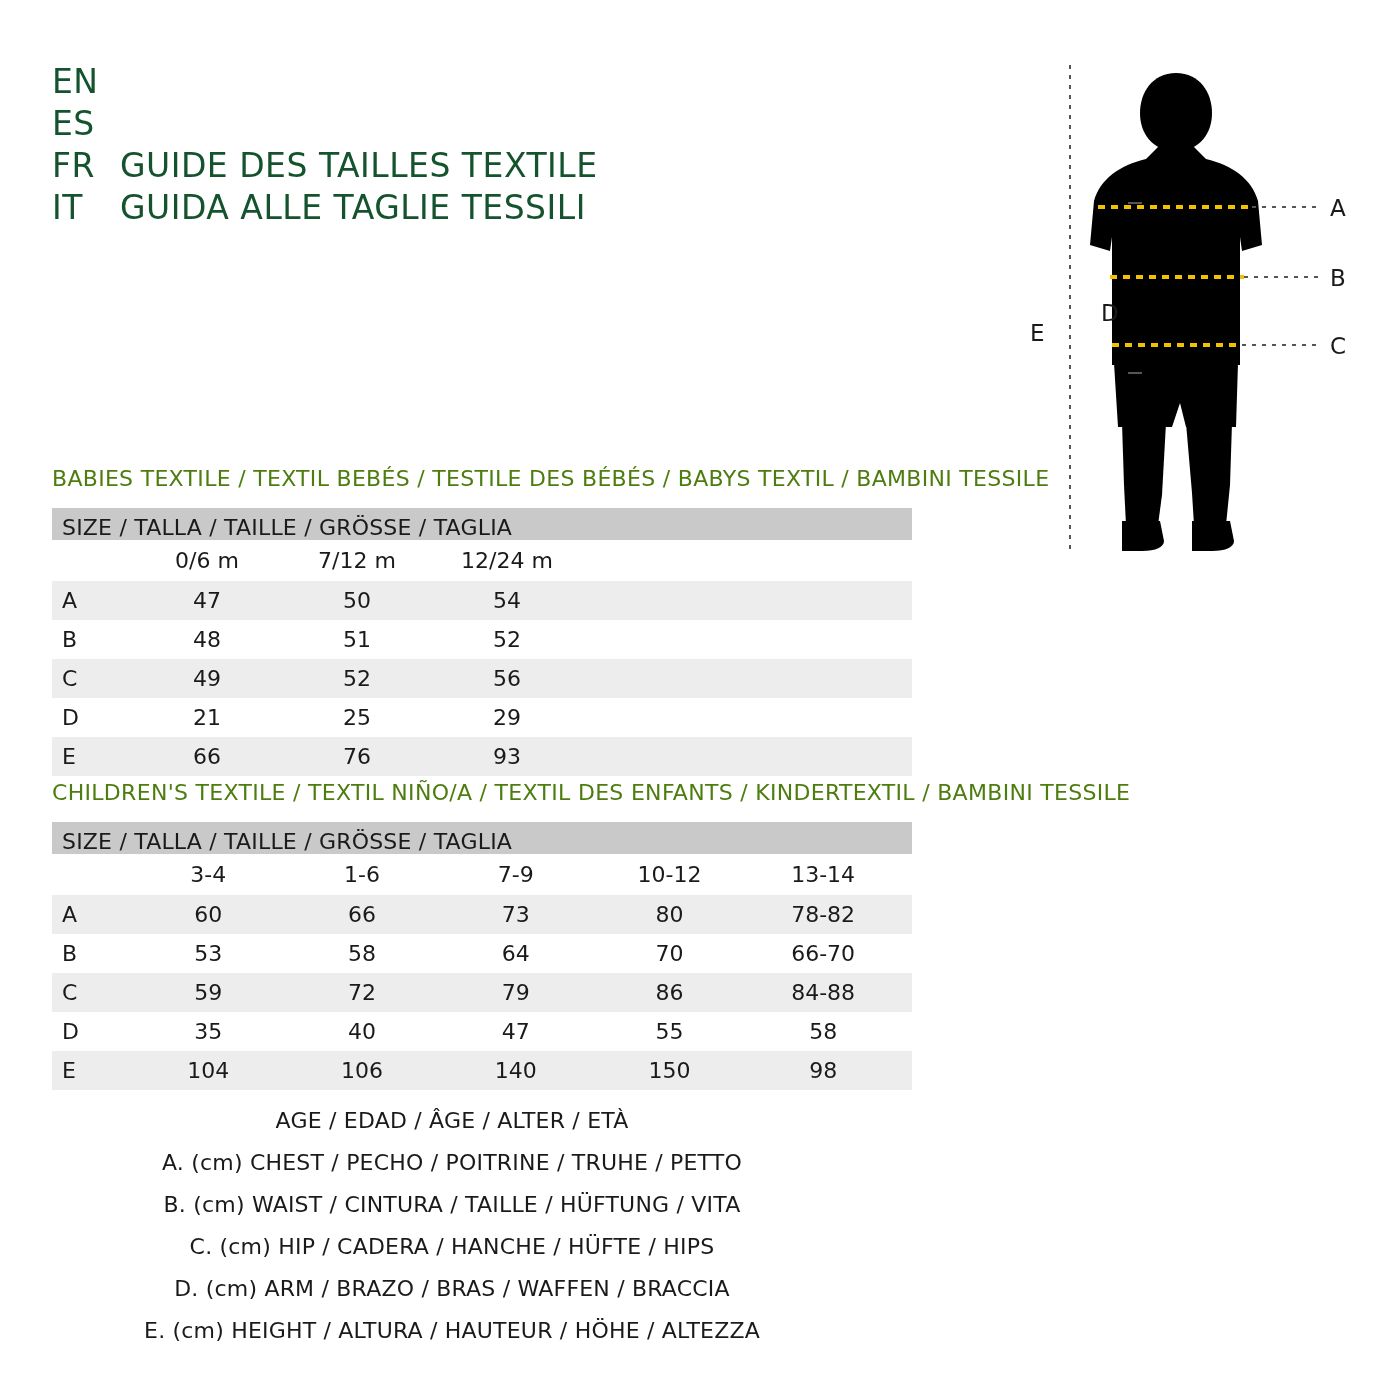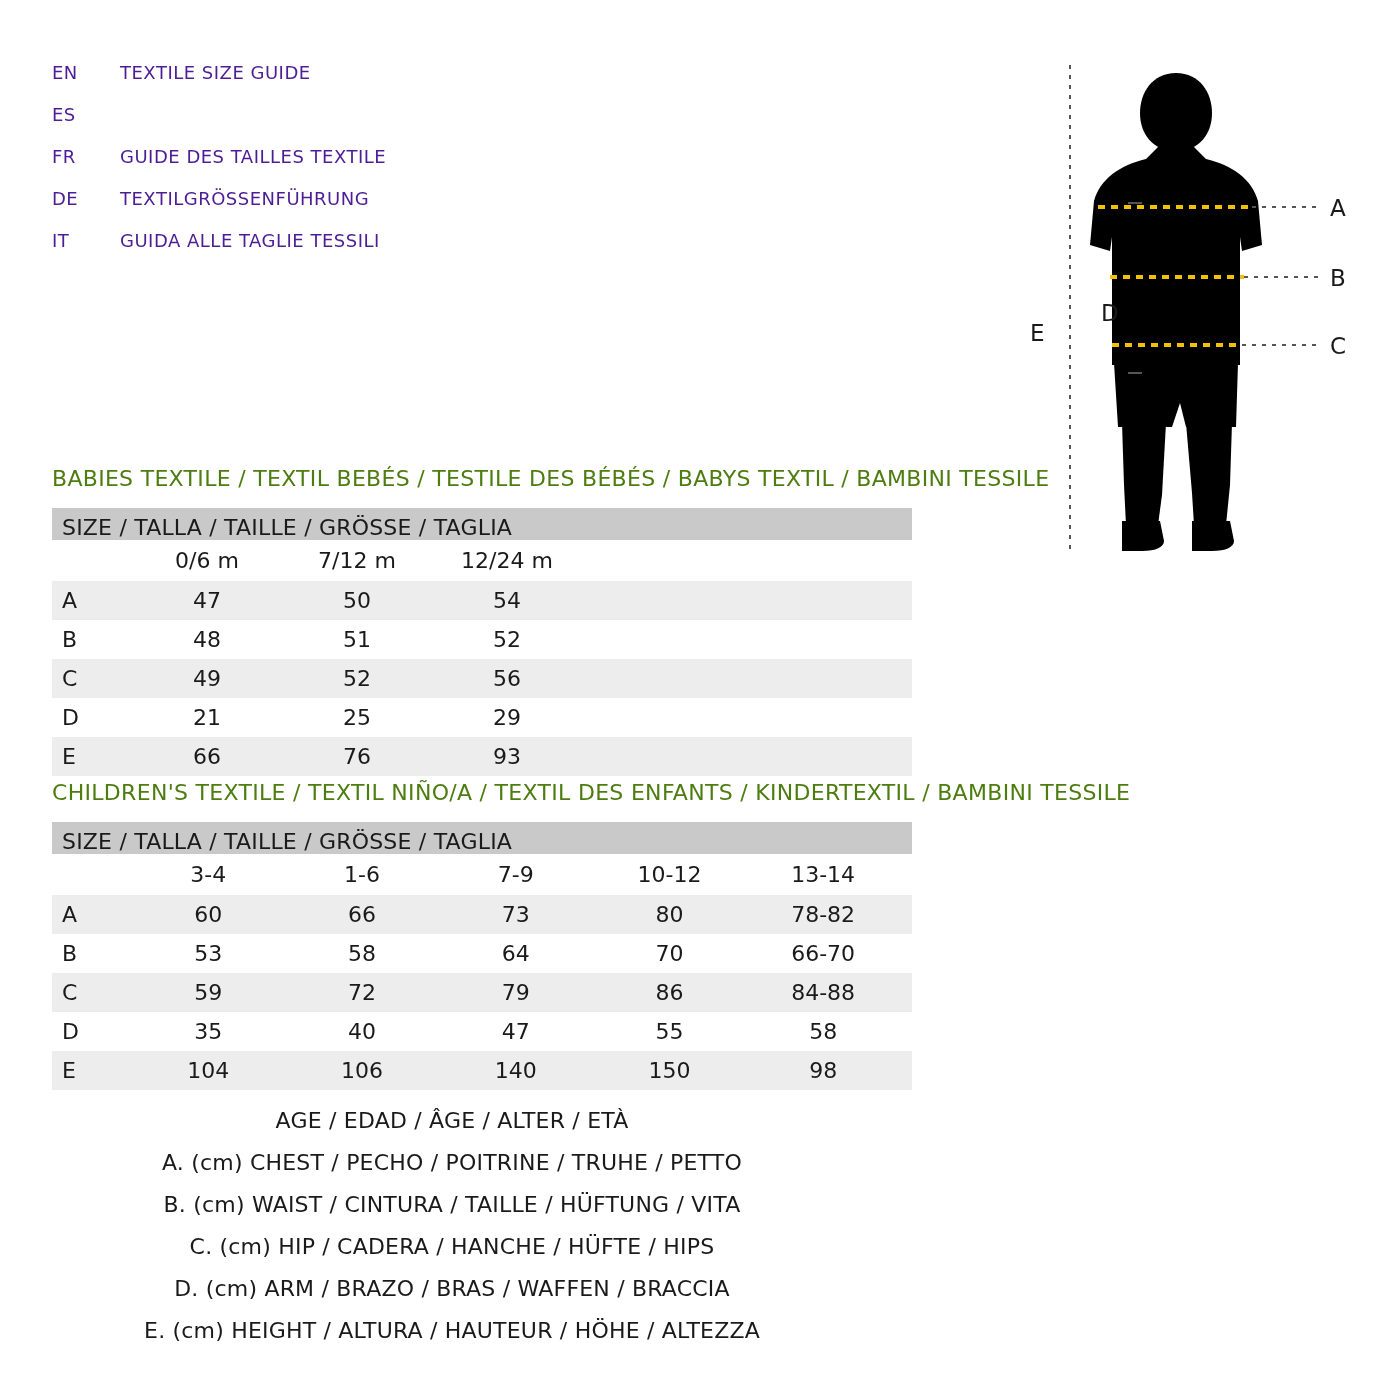--- a/index.html
+++ b/index.html
@@ -25,23 +25,23 @@
   .lang-block {
     position: absolute;
     left: 52px;
     top: 62px;
     width: 640px;
   }
   .lang-row {
     display: flex;
     align-items: baseline;
     height: 42px;
-    font-size: 18px;
+    font-size: 33px;
     letter-spacing: 0.5px;
-    color: #4c1d95;
+    color: #14532d;
   }
   .lang-code {
     width: 68px;
     flex: 0 0 68px;
   }
   .lang-text {
     flex: 1 1 auto;
   }
 
   
@@ -137,34 +137,29 @@
   }
 </style>
 </head>
 <body>
 
 <div class="page">
 
   <div class="lang-block">
     <div class="lang-row">
       <span class="lang-code">EN</span>
-      <span class="lang-text">TEXTILE SIZE GUIDE</span>
     </div>
     <div class="lang-row">
       <span class="lang-code">ES</span>
     </div>
     <div class="lang-row">
       <span class="lang-code">FR</span>
       <span class="lang-text">GUIDE DES TAILLES TEXTILE</span>
     </div>
     <div class="lang-row">
-      <span class="lang-code">DE</span>
-      <span class="lang-text">TEXTILGRÖSSENFÜHRUNG</span>
-    </div>
-    <div class="lang-row">
       <span class="lang-code">IT</span>
       <span class="lang-text">GUIDA ALLE TAGLIE TESSILI</span>
     </div>
   </div>
 
   <div class="figure-wrap">
     <svg class="figure-svg" width="390" height="520" viewBox="0 0 390 520" xmlns="http://www.w3.org/2000/svg">
 
       <g>
         <line x1="70" y1="10" x2="70" y2="500" stroke="#555555" stroke-width="2" stroke-dasharray="4 6"></line>

